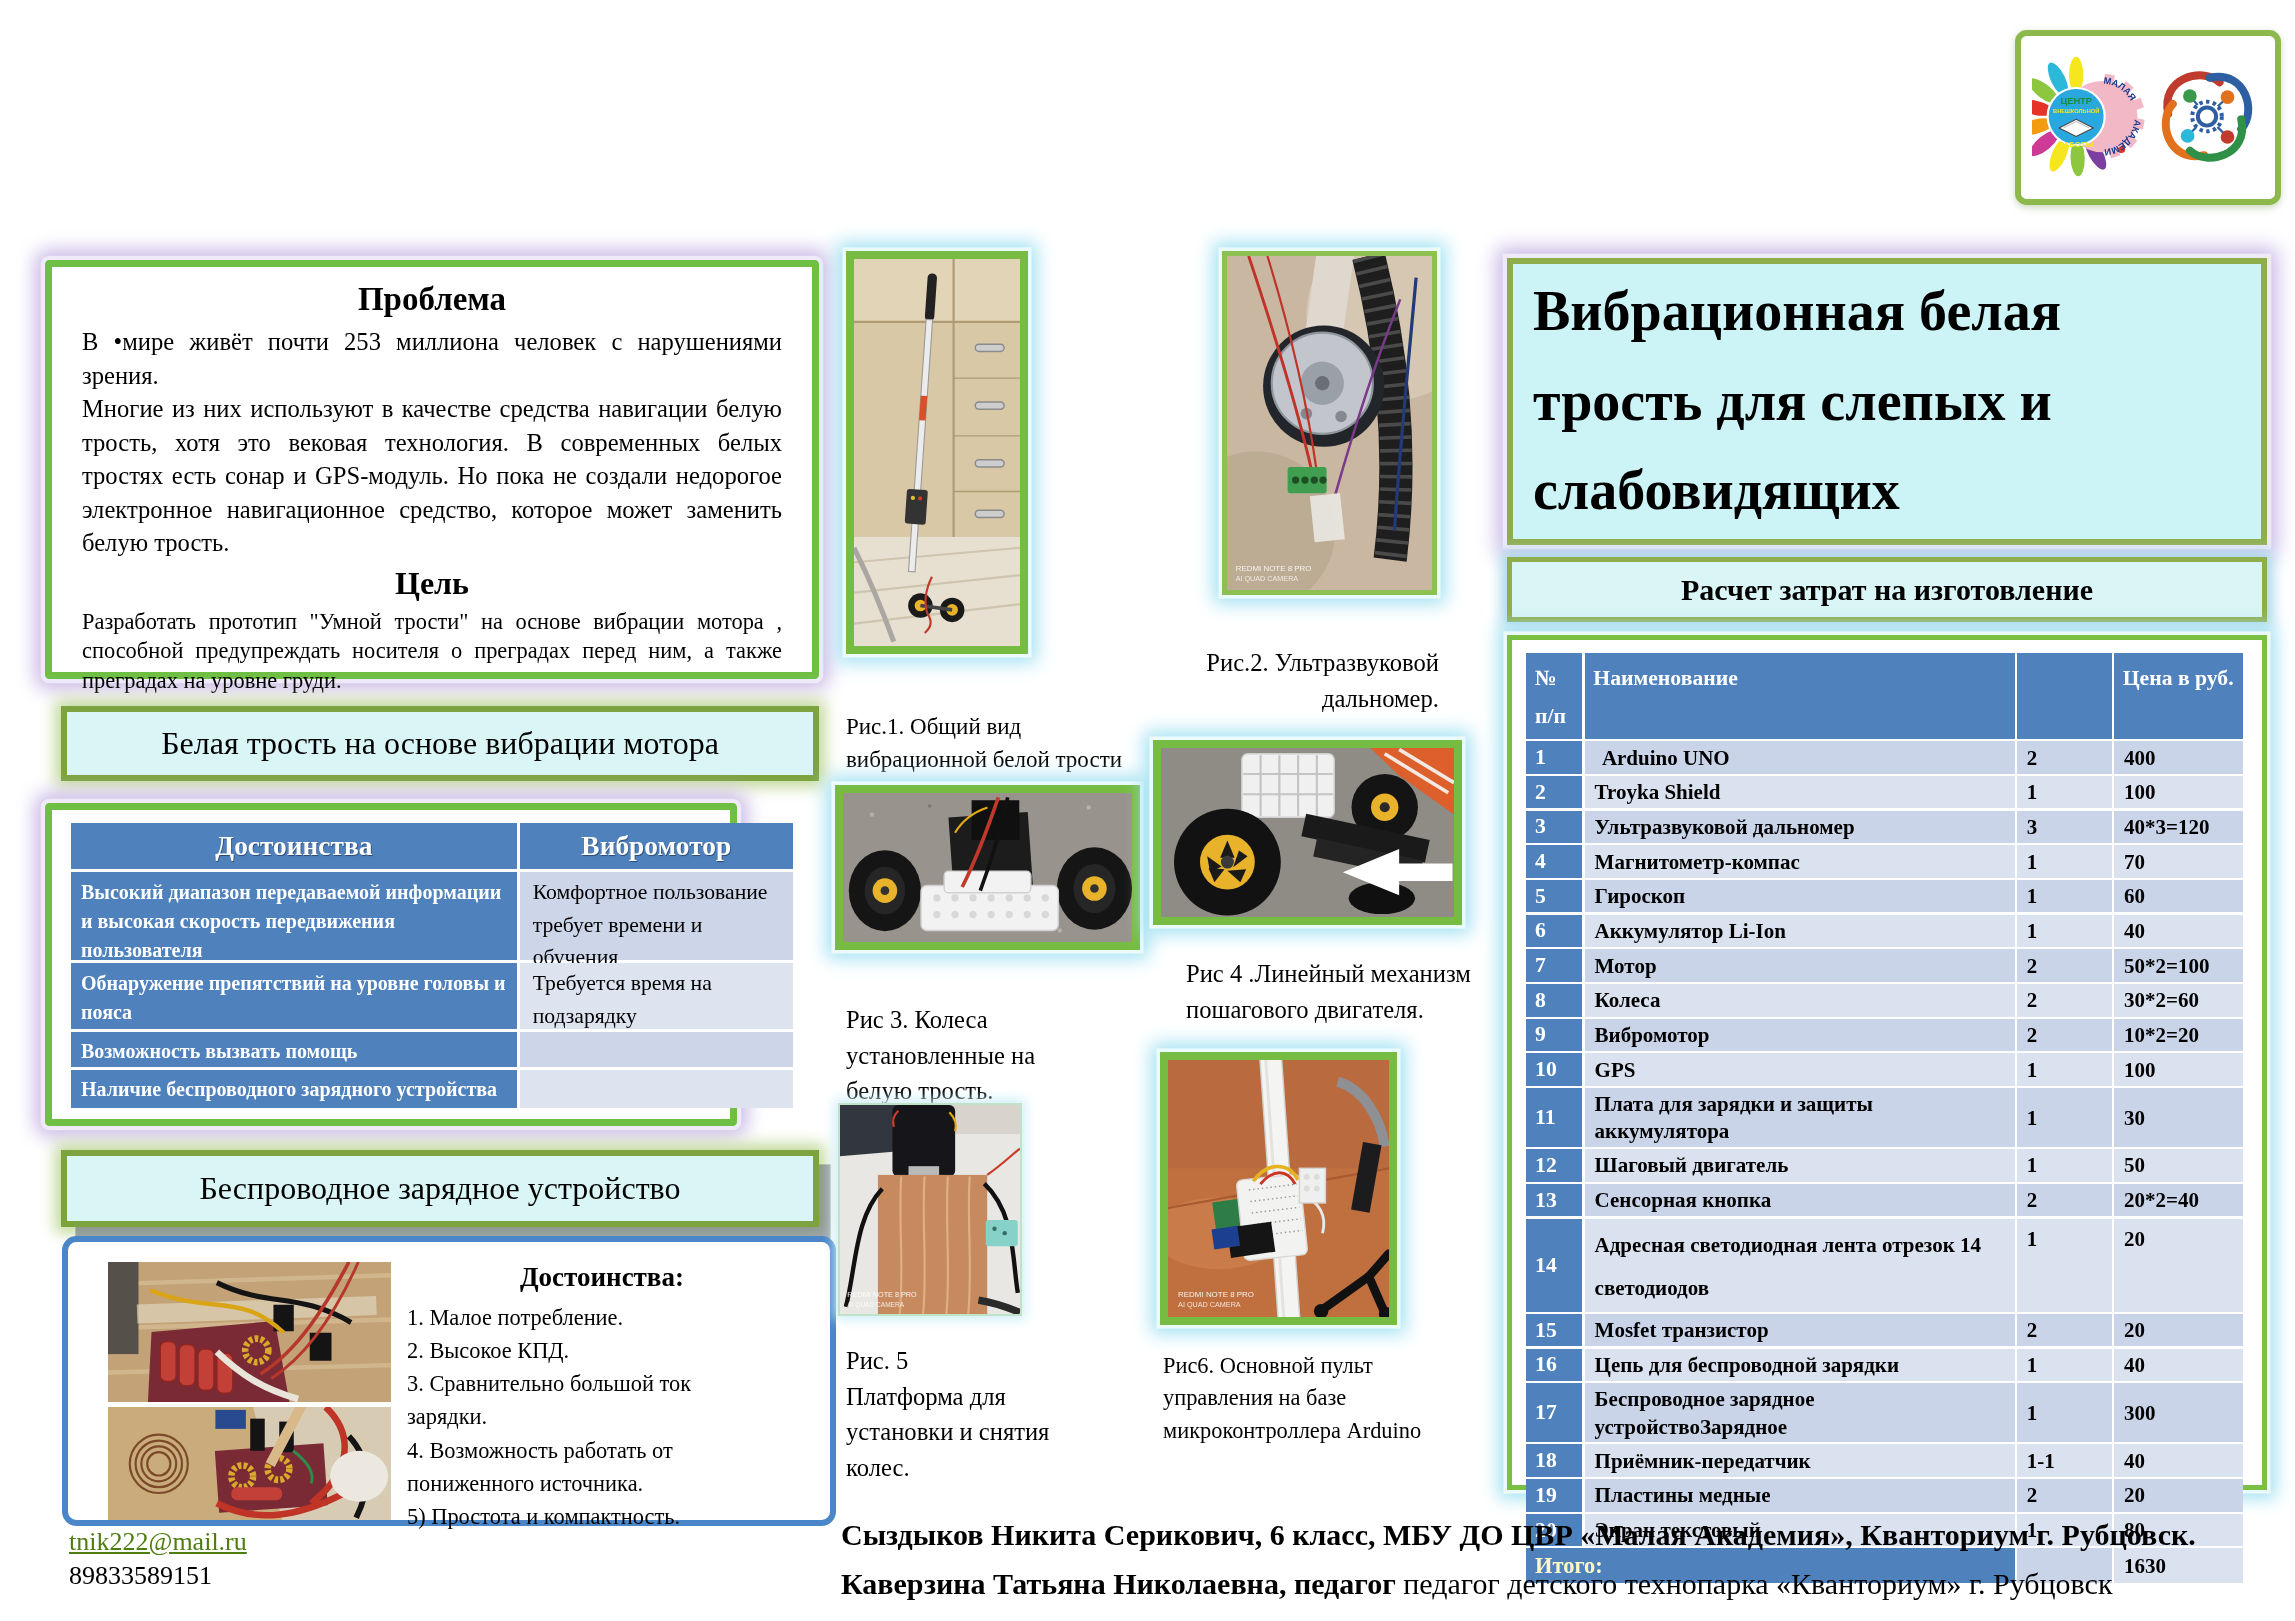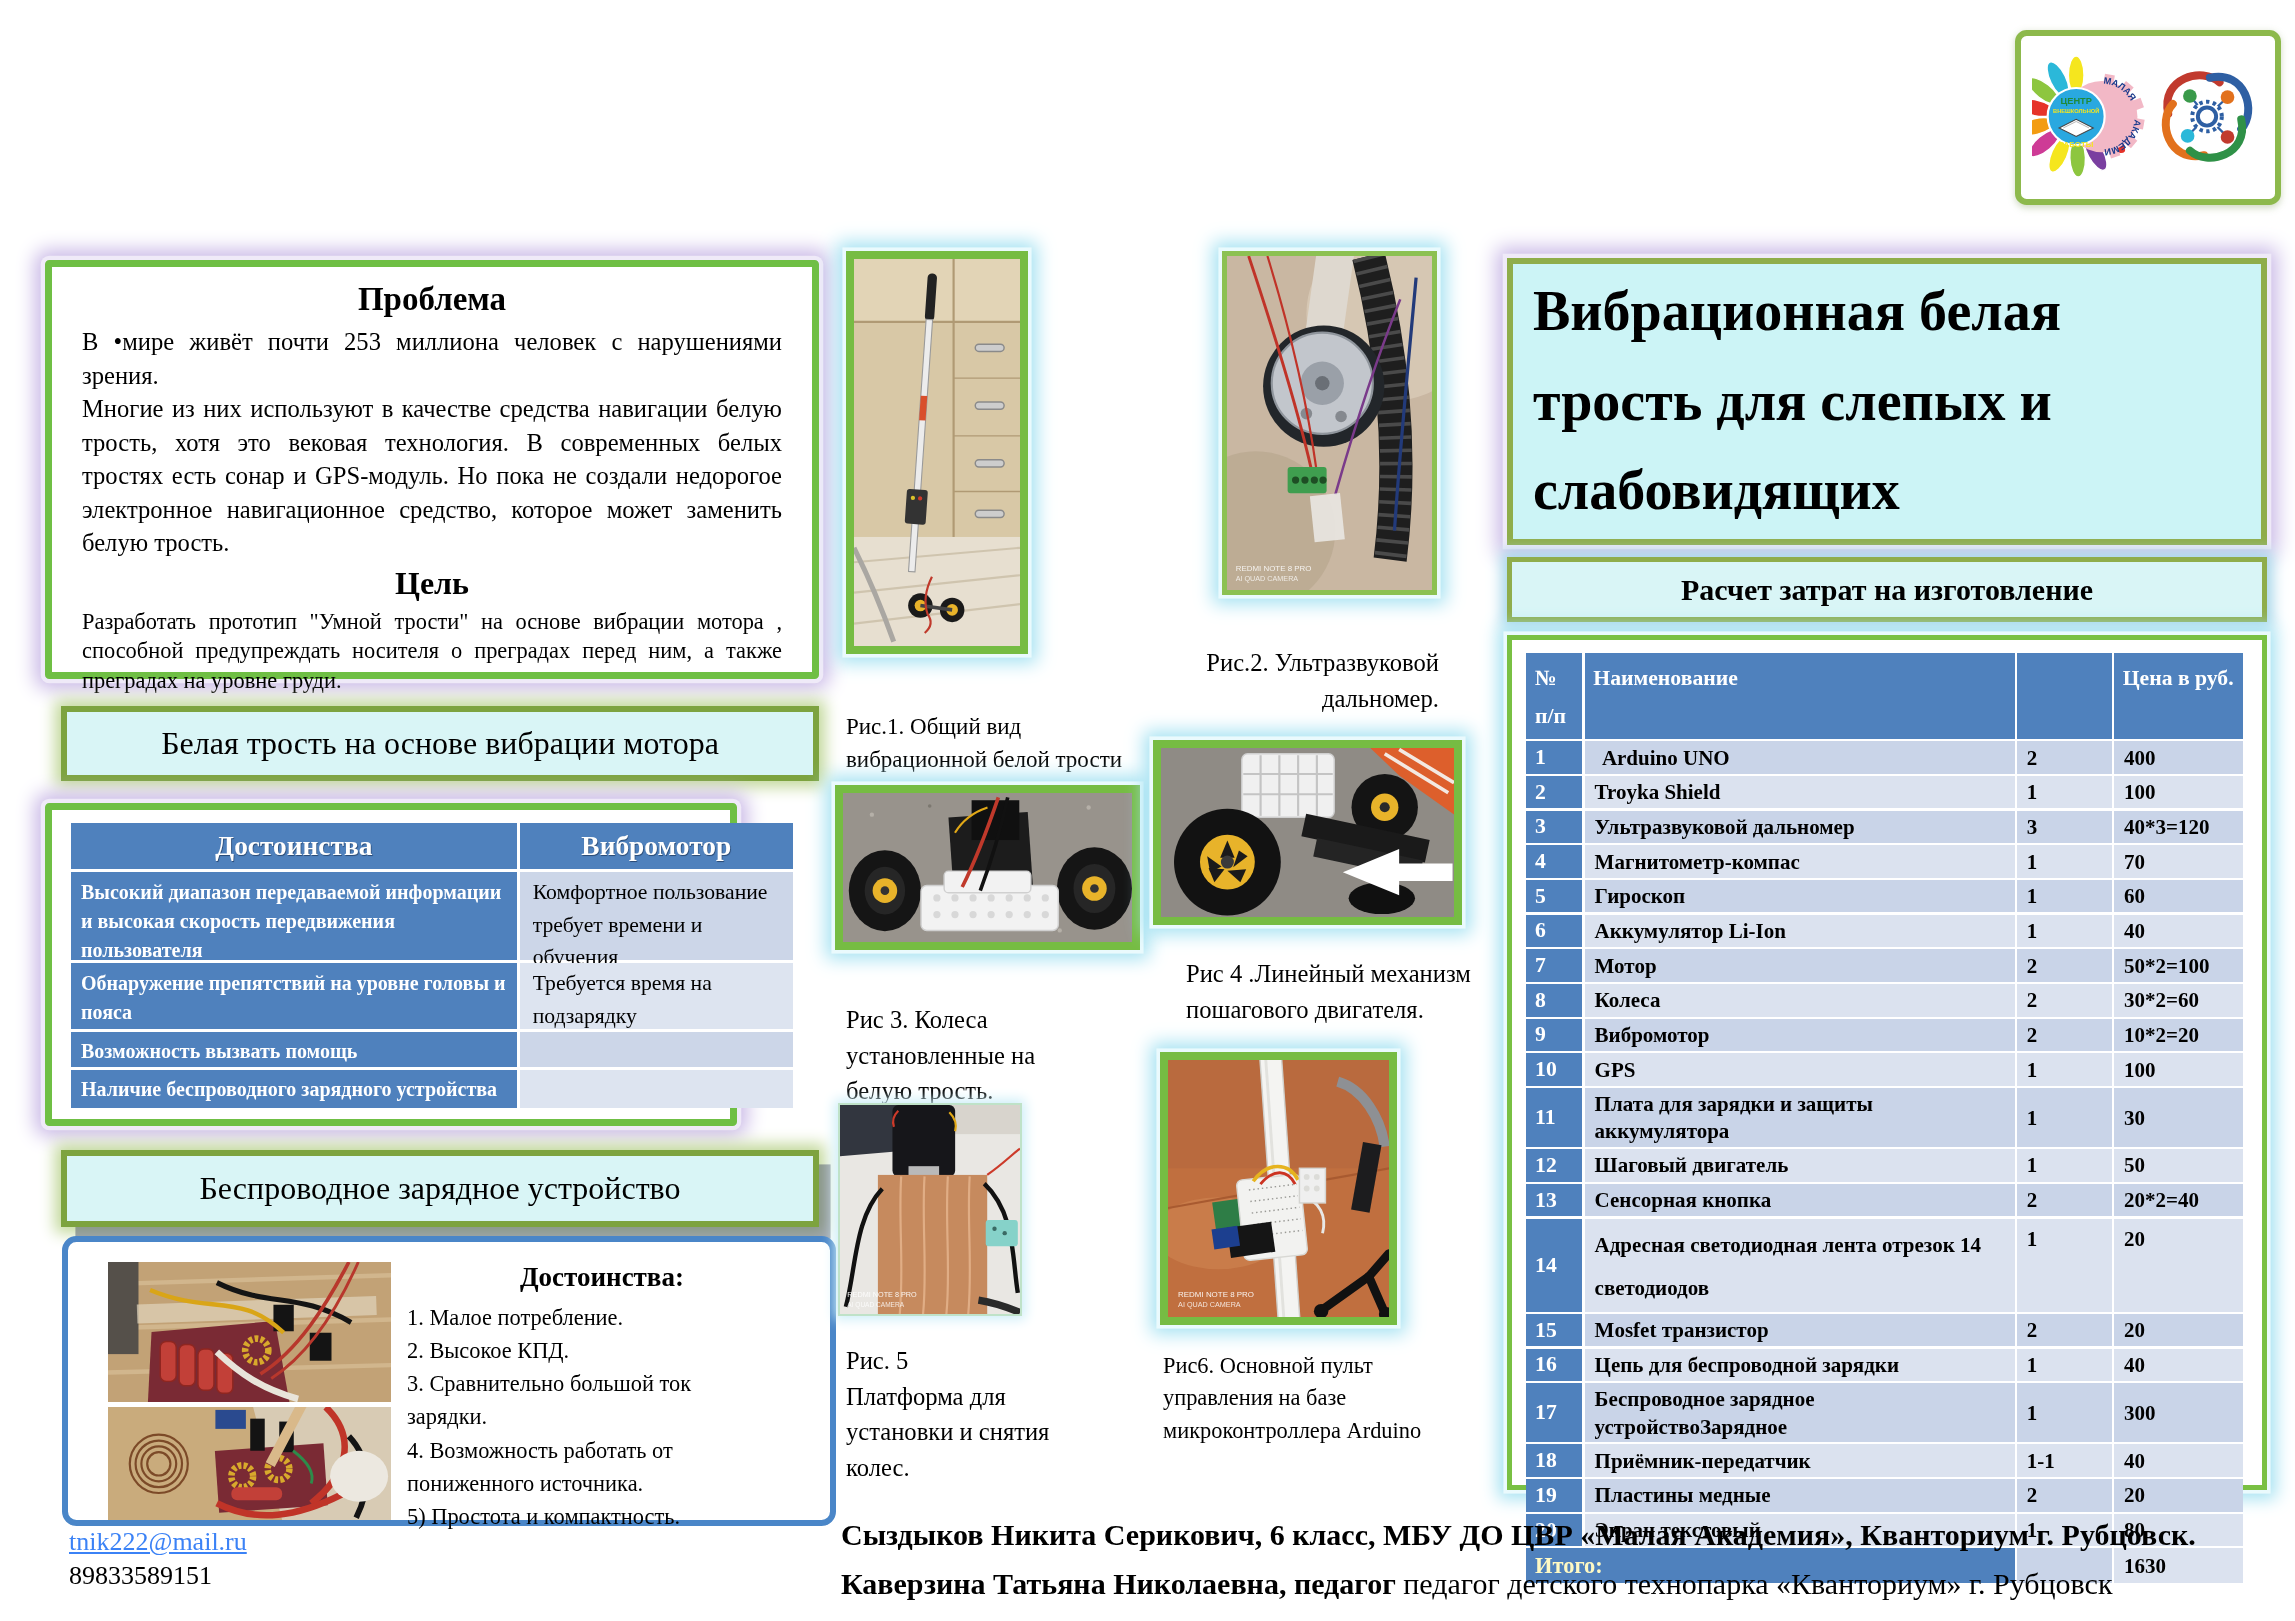--- a/index.html
+++ b/index.html
@@ -44,21 +44,21 @@
   .con-a{background:#ccd6e8;} .con-b{background:#dde4f0;}
 
   
   .wireless-box{left:62px;top:1236px;width:774px;height:290px;border:6.5px solid #4a86c8;border-radius:14.4px;
                 background:#fff;box-sizing:border-box;}
   .wl-adv-title{position:absolute;left:339px;top:20px;width:390px;text-align:center;
                 font-size:27px;font-weight:bold;}
   .wl-list{position:absolute;left:339px;top:59px;width:365px;font-size:22.4px;line-height:1.48;}
   .wl-photo{position:absolute;overflow:hidden;}
   .contact{left:69px;top:1525px;font-size:26px;line-height:1.3;}
-  .contact a{color:#3b82f6;text-decoration:underline;}
+  .contact a{color:#4d7c0f;text-decoration:underline;}
 
   
   .pframe{box-sizing:border-box;overflow:hidden;background:#888;}
   .f-green{border:8px solid #76bc43;box-shadow:0 0 0 3.6px #eafafd,0 0 17.3px 8.7px #a5e2f2;}
   .f-green2{border:5px solid #8cc152;box-shadow:0 0 0 3.6px #eafafd,0 0 17.3px 8.7px #a5e2f2;}
   .f-pale{border:2.9px solid #bfe2c8;box-shadow:0 0 11.6px 4.3px #cdeef8;}
   .caption{font-size:24.6px;line-height:1.45;}
   .pframe svg{display:block;width:100%;height:100%;}
 
   

